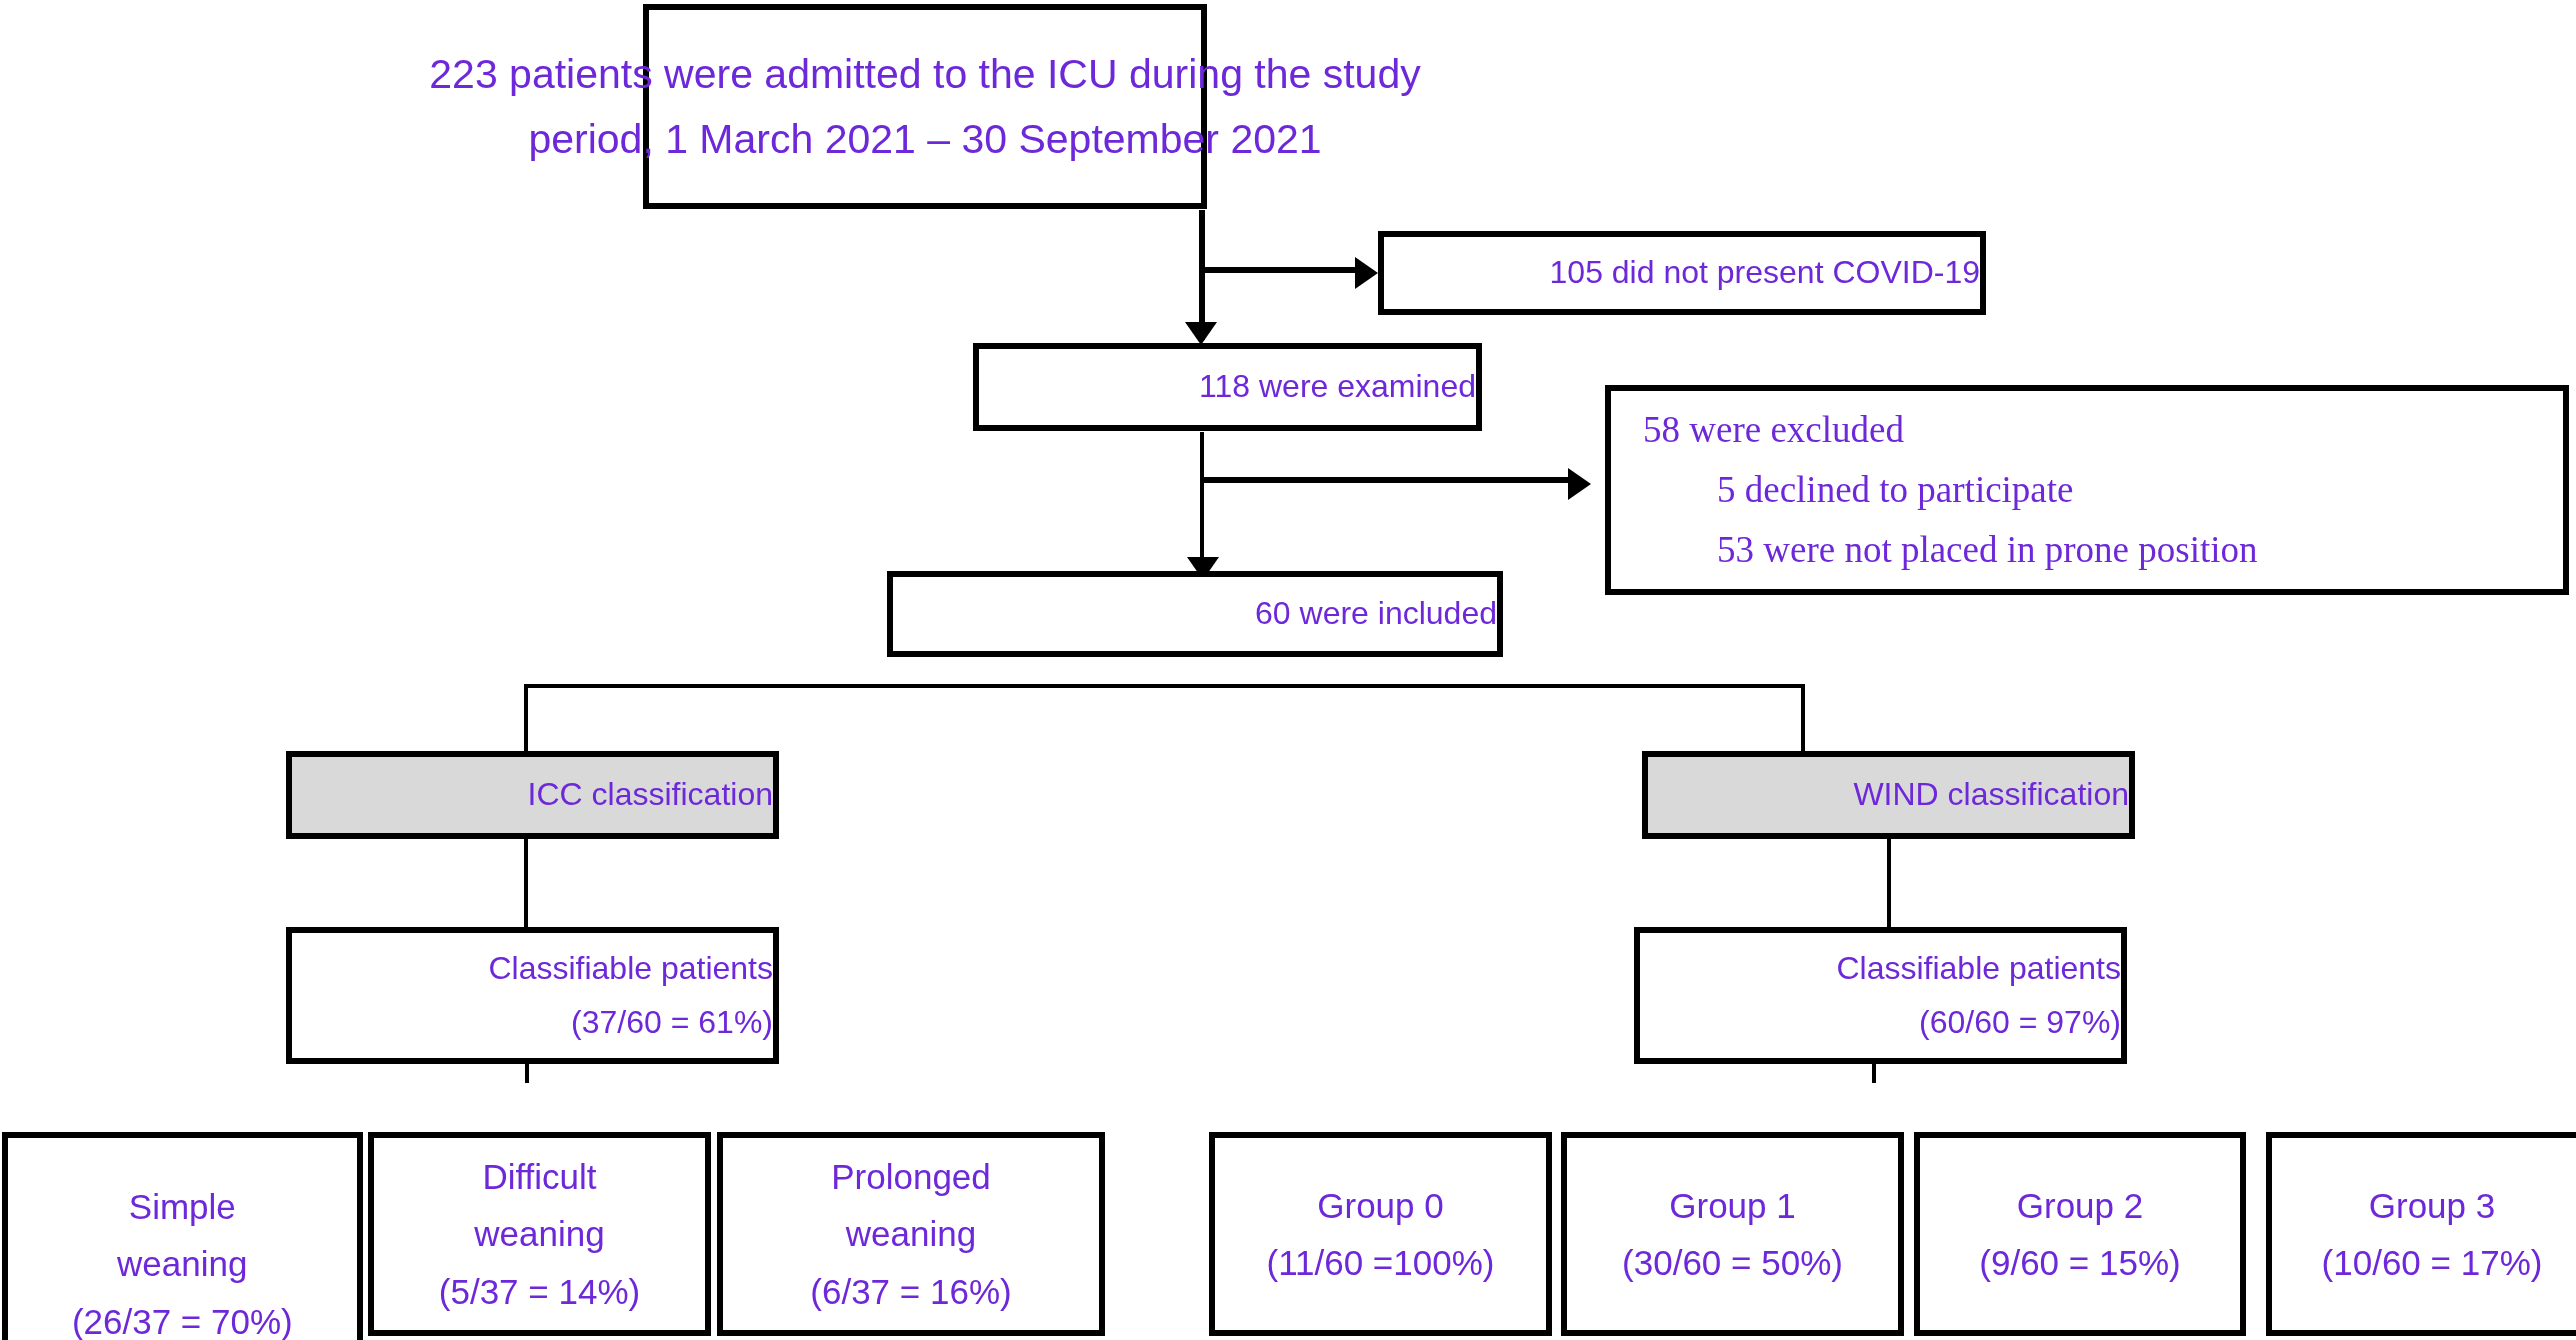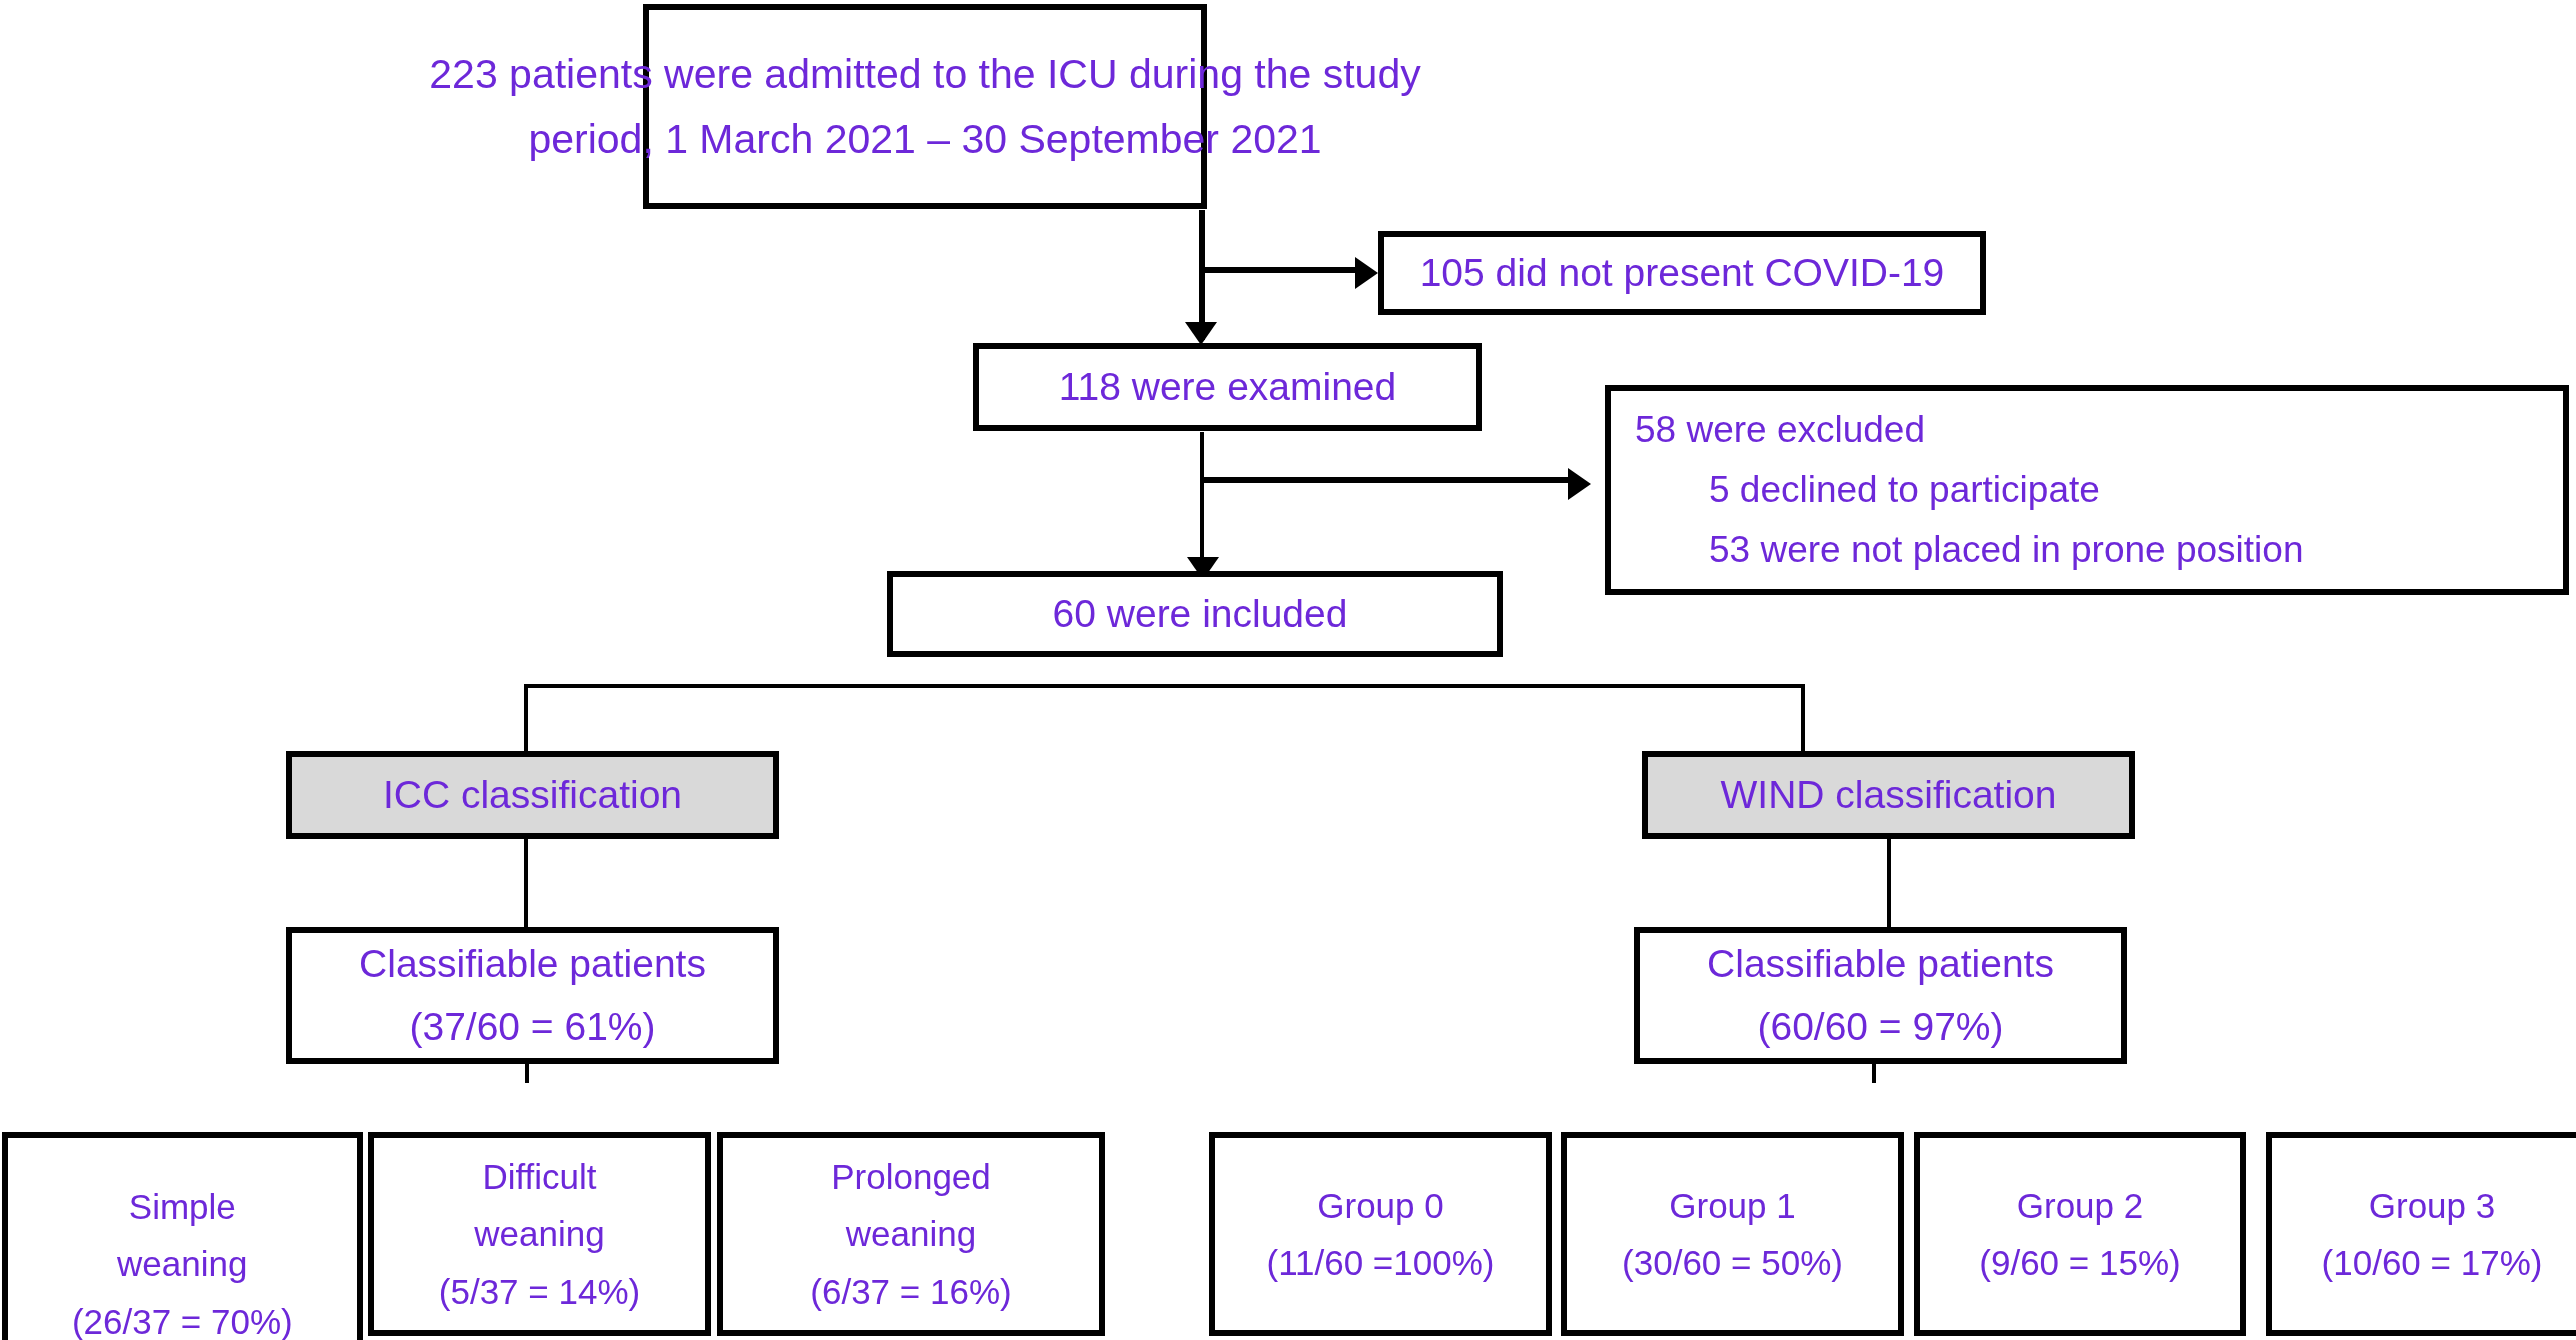--- a/index.html
+++ b/index.html
@@ -34,21 +34,21 @@
   .fbox.shaded { background: #d9d9d9; }
   .fbox.leftal {
     align-items: flex-start;
     text-align: left;
   }
   .fline { display: block; white-space: nowrap; }
   .indent { padding-left: 2.0em; }
 
   
   .fs-xl { font-size: 41px; }
-  .fs-lg { font-size: 39px; }
+  .fs-lg { font-size: 32px; align-items: flex-end; }
   .fs-md { font-size: 37px; }
   .fs-sm { font-size: 35px; }
 
   
   .vline {
     position: absolute;
     background: #000000;
     width: 6.2px;
   }
   .vline.thin { width: 4.4px; }
@@ -98,21 +98,21 @@
   <div class="fbox fs-lg" style="left:973px; top:343px; width:509px; height:88px;">
     <span class="fline">118 were examined</span>
   </div>
 
   <div class="vline thin" style="left:1200px; top:432px; height:143px;"></div>
   <div class="arrow-down" style="left:1187px; top:557px;"></div>
 
   <div class="hline" style="left:1200px; top:477px; width:370px;"></div>
   <div class="arrow-right" style="left:1568px; top:468px;"></div>
 
-  <div class="fbox leftal fs-md" style="left:1605px; top:385px; width:964px; height:210px; padding-left:24px;">
+  <div class="fbox leftal fs-md" style="left:1605px; top:385px; width:964px; height:210px; padding-left:32px;font-family:Liberation Serif, serif;">
     <span class="fline">58 were excluded</span>
     <span class="fline indent">5 declined to participate</span>
     <span class="fline indent">53 were not placed in prone position</span>
   </div>
 
   <div class="fbox fs-lg" style="left:887px; top:571px; width:616px; height:86px;padding-left:10px;">
     <span class="fline">60 were included</span>
   </div>
 
   <div class="hline thin" style="left:524px; top:684px; width:1281px;"></div>

